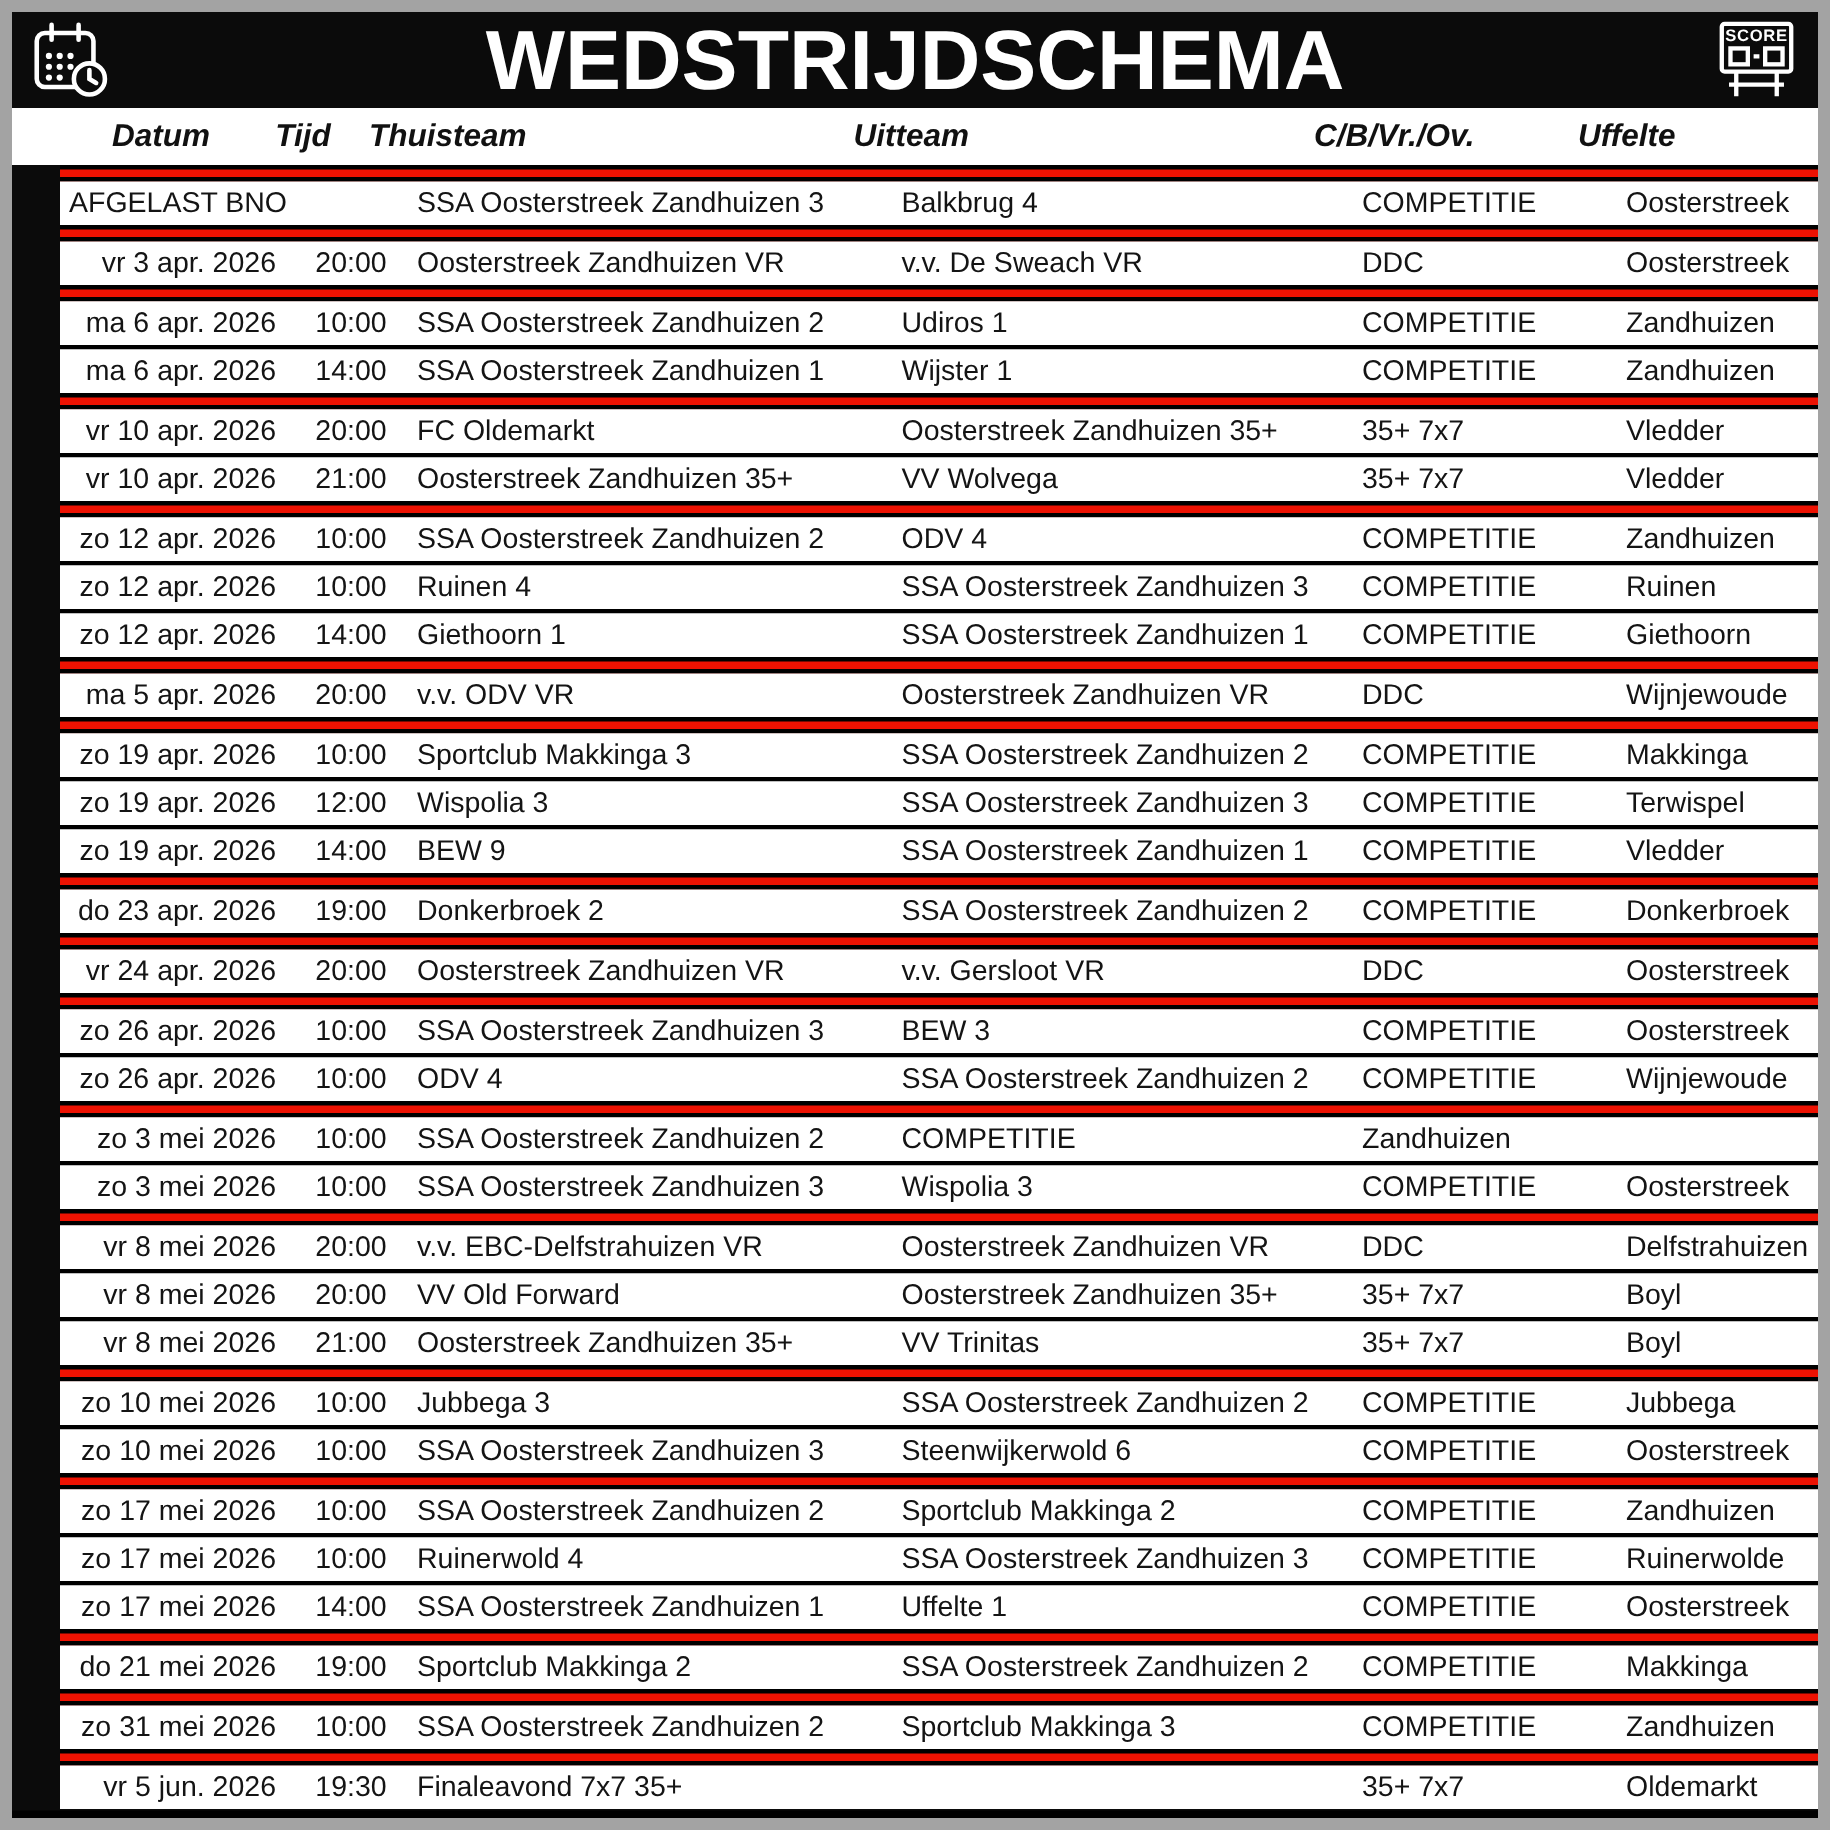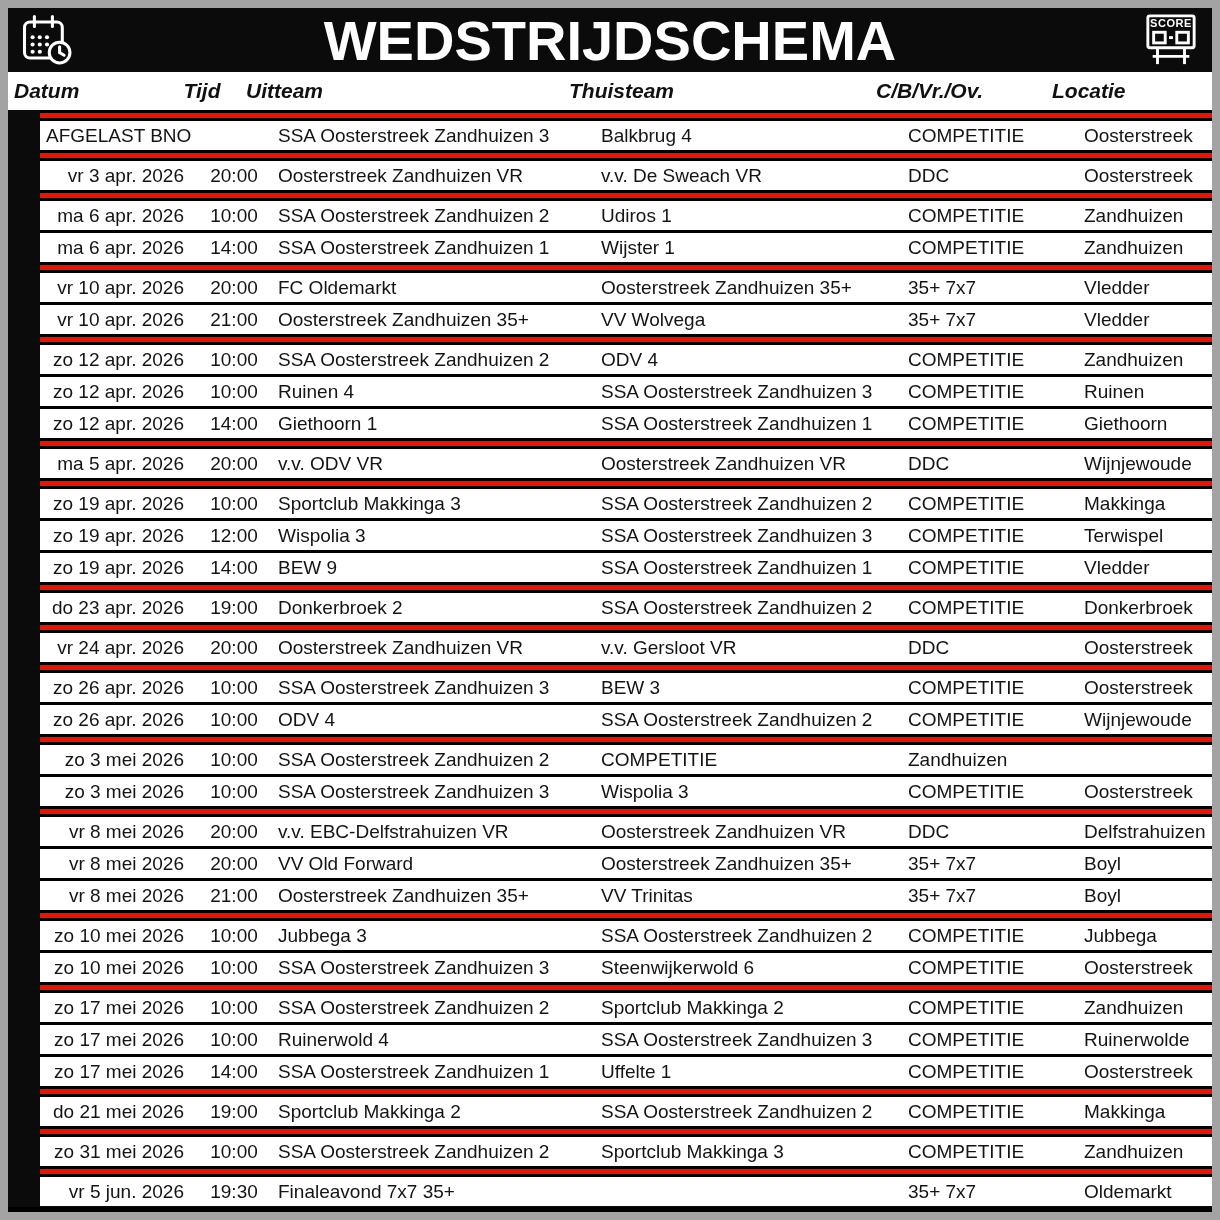--- a/index.html
+++ b/index.html
@@ -32,21 +32,21 @@
 
   .colheader {
     flex:0 0 38px;
     background:#fff;
     display:grid;
     grid-template-columns:156px 76px 323px 307px 176px 1fr;
     align-items:center;
     font-style:italic; font-weight:700; font-size:21px; color:#111;
   }
   .colheader .cell { padding:0 6px; white-space:nowrap; }
-  .colheader .h-datum { text-align:left; padding-right:24px; }
+  .colheader .h-datum { text-align:right; padding-right:24px; }
   .colheader .h-tijd  { text-align:center; }
 
   .schedule-body { flex:1 1 auto; display:flex; flex-direction:column;padding-left:32px; }
 
   .thick-sep {
     flex:0 0 auto;
     height:11px;
     background:#ee1202;
     border-top:3px solid #000;
     border-bottom:3px solid #000;
@@ -109,24 +109,24 @@
         <line x1="16" y1="36" x2="16" y2="53"></line>
         <line x1="44" y1="36" x2="44" y2="53"></line>
         <line x1="11" y1="45" x2="49" y2="45"></line>
       </svg>
     </div>
   </div>
 
   <div class="colheader">
     <div class="cell h-datum">Datum</div>
     <div class="cell h-tijd">Tijd</div>
+    <div class="cell h-thuisteam">Thuisteam</div>
     <div class="cell h-uitteam">Uitteam</div>
-    <div class="cell h-thuisteam">Thuisteam</div>
     <div class="cell h-type">C/B/Vr./Ov.</div>
-    <div class="cell h-locatie">Locatie</div>
+    <div class="cell h-locatie">Uffelte</div>
   </div>
 
   <div class="schedule-body">
       <div class="thick-sep"></div>
       <div class="group">
         <div class="row">
           <div class="cell cell-datum center">AFGELAST BNO</div>
           <div class="cell cell-tijd"></div>
           <div class="cell">SSA Oosterstreek Zandhuizen 3</div>
           <div class="cell">Balkbrug 4</div>

